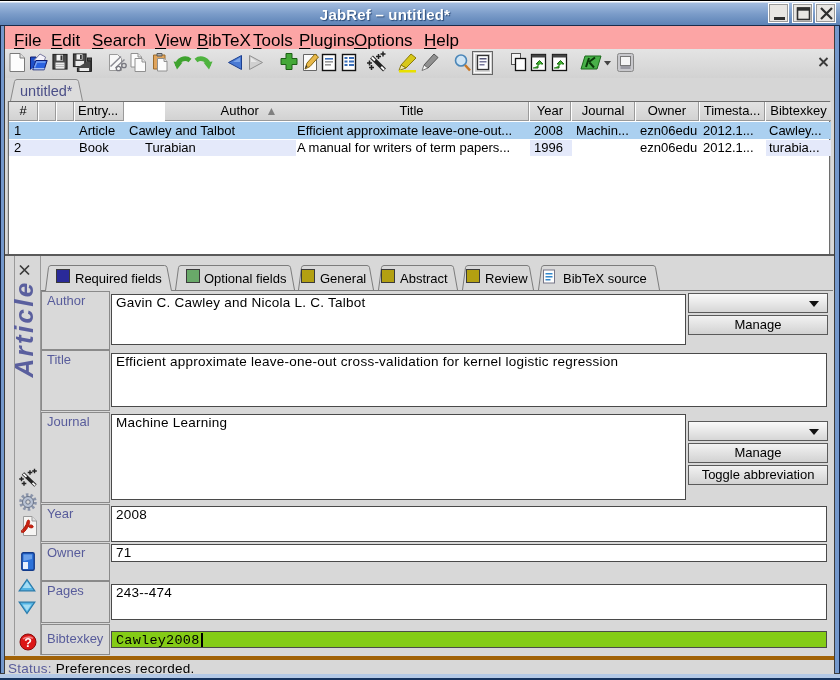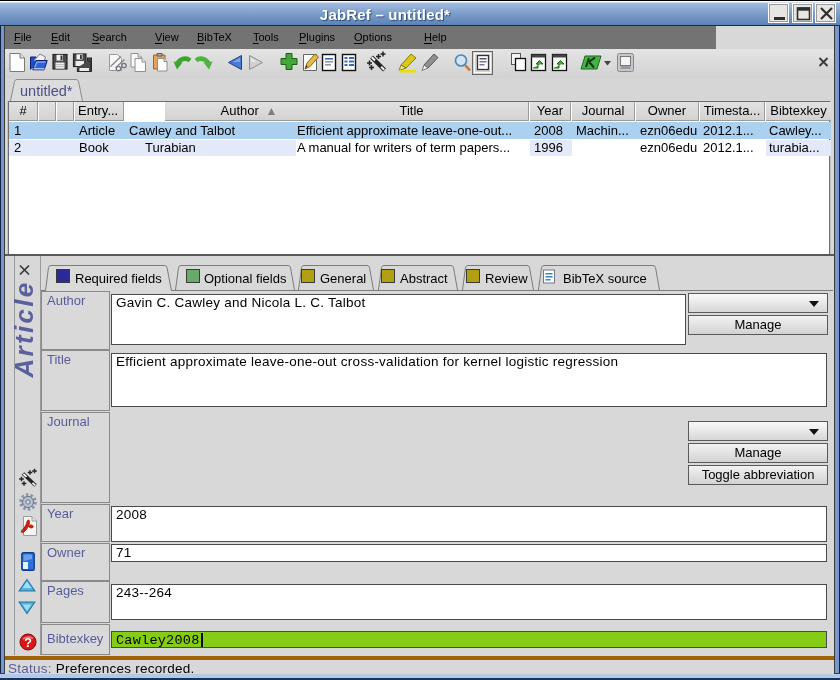--- a/index.html
+++ b/index.html
@@ -13,21 +13,21 @@
 #title-text { left:0; top:4px; width:770px; height:20px; text-align:center; color:#fff;
   font-size:15px; font-weight:bold; line-height:21px; text-shadow:1px 1px 1px #2a4a77; letter-spacing:0.2px;border-radius:8px;}
 .wbtn { top:3px; width:21px; height:20px; background:#e8e6e3; border:1px solid #fff;
   box-shadow:0 0 0 1px #9a9a9a inset; }
 .wbtn svg { position:absolute; left:0; top:0; }
 #frame-l { left:0; top:26px; width:5px; height:648px; background:#7498cc; border-left:1px solid #122142; border-right:1px solid #3c3c3c; }
 #frame-r { left:834px; top:26px; width:6px; height:648px; background:#7498cc; border-right:1px solid #122142; border-left:1px solid #3c3c3c; }
 #frame-b { left:0; top:673px; width:840px; height:7px; background:#b4c9e6; border-bottom:2px solid #16335e; border-top:1.5px solid #3c3c3c; }
 
 
-#menubar { left:5px; top:26px; width:711px; height:23px; background:#737373; font-size:11px; color:#000; }
+#menubar { left:5px; top:26px; width:829px; height:23px; background:#fca5a5; font-size:17px; color:#000; }
 #menubar span { position:absolute; top:5px; }
 u { text-decoration:underline; text-underline-offset:2px; }
 
 
 #toolbar { left:5px; top:49px; width:829px; height:29px;
   background:linear-gradient(180deg,#e4e4e4,#d2d2d2); }
 #tabstrip { left:5px; top:78px; width:829px; height:23px; background:#d6d6d6; }
 
 
 #table { left:8px; top:101px; width:822px; height:153px; background:#fff; border:1px solid #6e6e6e; border-bottom:none; box-shadow:-1px 0 0 #c4c4c4, 1px 0 0 #c4c4c4; }
@@ -308,32 +308,33 @@
 
     <div class="flabel" style="top:35px;height:59px;">Author</div>
     <div class="fbox" style="left:106px;top:37.5px;width:575px;height:51px;">Gavin C. Cawley and Nicola L. C. Talbot</div>
     <div class="combo" style="top:37px;"></div>
     <div class="pbtn" style="top:59px;">Manage</div>
 
     <div class="flabel" style="top:94px;height:61px;">Title</div>
     <div class="fbox" style="left:106px;top:96.5px;width:716px;height:54px;">Efficient approximate leave-one-out cross-validation for kernel logistic regression</div>
 
     <div class="flabel" style="top:155.5px;height:91.5px;">Journal</div>
+    <div class="fbox" style="left:106px;top:158px;width:575px;height:86px;">Machine Learning</div>
     <div class="combo" style="top:165px;"></div>
     <div class="pbtn" style="top:187px;">Manage</div>
     <div class="pbtn" style="top:209px;">Toggle abbreviation</div>
 
     <div class="flabel" style="top:247.5px;height:38.5px;">Year</div>
     <div class="fbox" style="left:106px;top:249.5px;width:716px;height:36px;">2008</div>
 
     <div class="flabel" style="top:286.5px;height:38px;">Owner</div>
     <div class="fbox" style="left:106px;top:287.5px;width:716px;height:18px;">71</div>
 
     <div class="flabel" style="top:325px;height:42px;">Pages</div>
-    <div class="fbox" style="left:106px;top:327.5px;width:716px;height:36.5px;">243--264</div>
+    <div class="fbox" style="left:106px;top:327.5px;width:716px;height:36.5px;">243--474</div>
 
     <div class="flabel" style="top:367.5px;height:31.5px;padding-top:6px;">Bibtexkey</div>
     <div class="fbox" style="left:106px;top:374.5px;width:716px;height:17.5px;background:#84cc16;padding-top:2px;font-family:Liberation Mono, monospace;">Cawley2008<span style="border-left:2px solid #000;margin-left:1px;"></span></div>
 
     <svg class="icon" style="left:13px;top:212px;" width="22" height="22">
       <path d="M5 5.5 L17.5 17.5" stroke="#222" stroke-width="3.4"></path>
       <path d="M5.3 5.8 L8.5 8.9" stroke="#fafafa" stroke-width="1.8"></path>
       <path d="M14.5 14.8 L17.2 17.3" stroke="#fafafa" stroke-width="1.8"></path>
       <path d="M12 2.2 l0 4.6 M9.7 4.5 l4.6 0 M16.5 0.7 l0 4.6 M14.2 3 l4.6 0 M3.5 8.7 l0 4.6 M1.2 11 l4.6 0 M6 13.2 l0 4.6 M3.7 15.5 l4.6 0" stroke="#222" stroke-width="1.4"></path>
     </svg>

